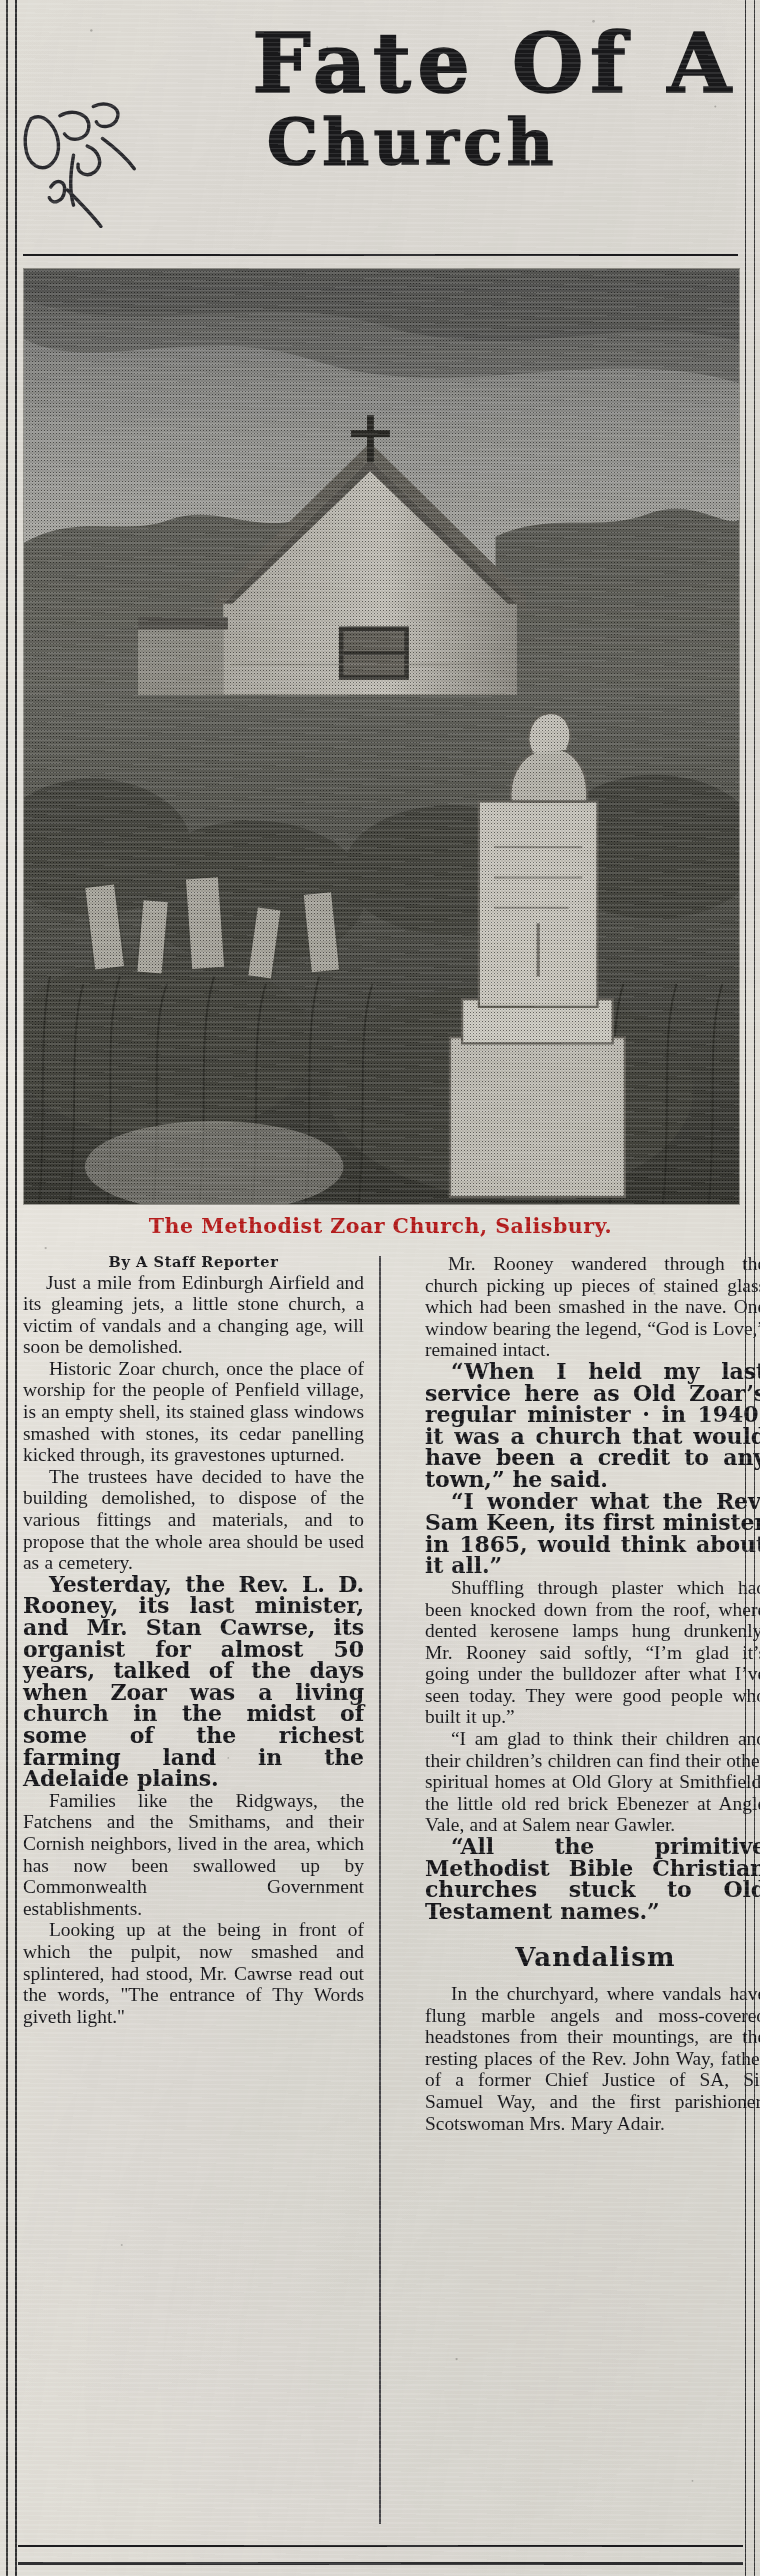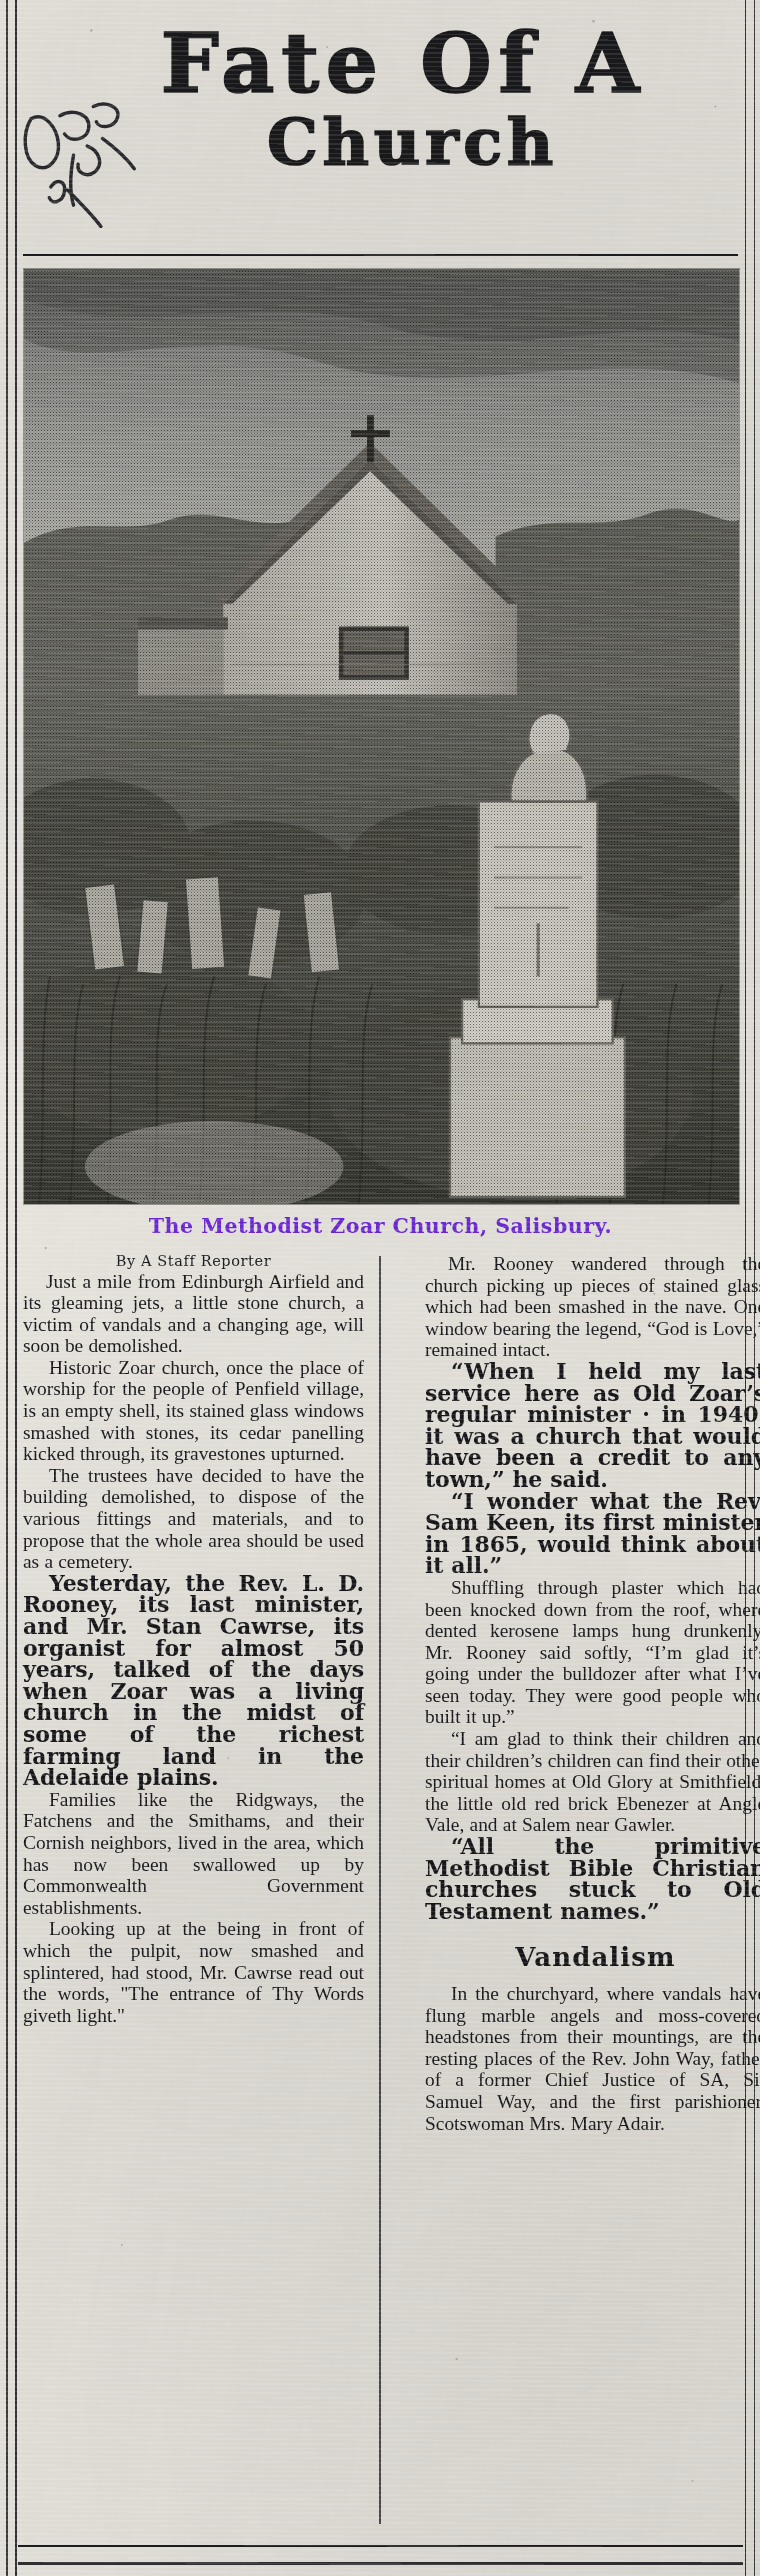--- a/index.html
+++ b/index.html
@@ -84,20 +84,21 @@
     letter-spacing: 1.5px;
     line-height: .96;
     text-align: center;
     -webkit-text-stroke: 1.7px #1a1a1c;
   }
   .headline-l1 {
     font-size: 82px;
     padding-top: 13.7px;
     padding-left: 46px;
     letter-spacing: 6.8px;
+    text-align: right;
   }
   .headline-l2 {
     font-size: 64px;
     padding-top: 7.6px;
     padding-left: 64px;
     letter-spacing: 4.6px;
   }
 
   
   .scribble {
@@ -152,21 +153,21 @@
   .caption {
     position: absolute;
     left: 23px;
     width: 715px;
     top: 1214px;
     text-align: center;
     font-family: "DejaVu Serif", "Liberation Serif", serif;
     font-weight: 700;
     font-size: 20.5px;
     letter-spacing: 0.5px;
-    color: #6d28d9;
+    color: #b91c1c;
     z-index: 12;
   }
 
   
   .columns {
     position: absolute;
     left: 23px;
     top: 1253px;
     width: 715px;
     height: 1285px;
@@ -186,21 +187,21 @@
     left: 356px;
     top: 3px;
     bottom: 13.7px;
     width: 1.5px;
     background: #24242a;
     opacity: .8;
   }
 
   .byline {
     font-family: "DejaVu Serif", "Liberation Serif", serif;
-    font-weight: 400;
+    font-weight: 700;
     font-size: 14.5px;
     letter-spacing: 0.6px;
     text-align: center;
     margin: 0 0 1.5px 0;
     color: #18181c;
   }
 
   p.para {
     margin: 0;
     font-family: "Liberation Serif", serif;

